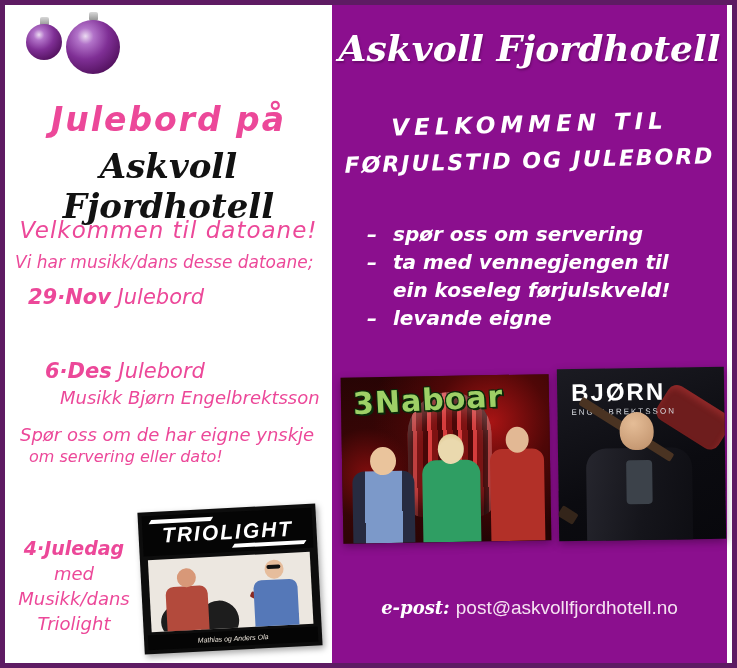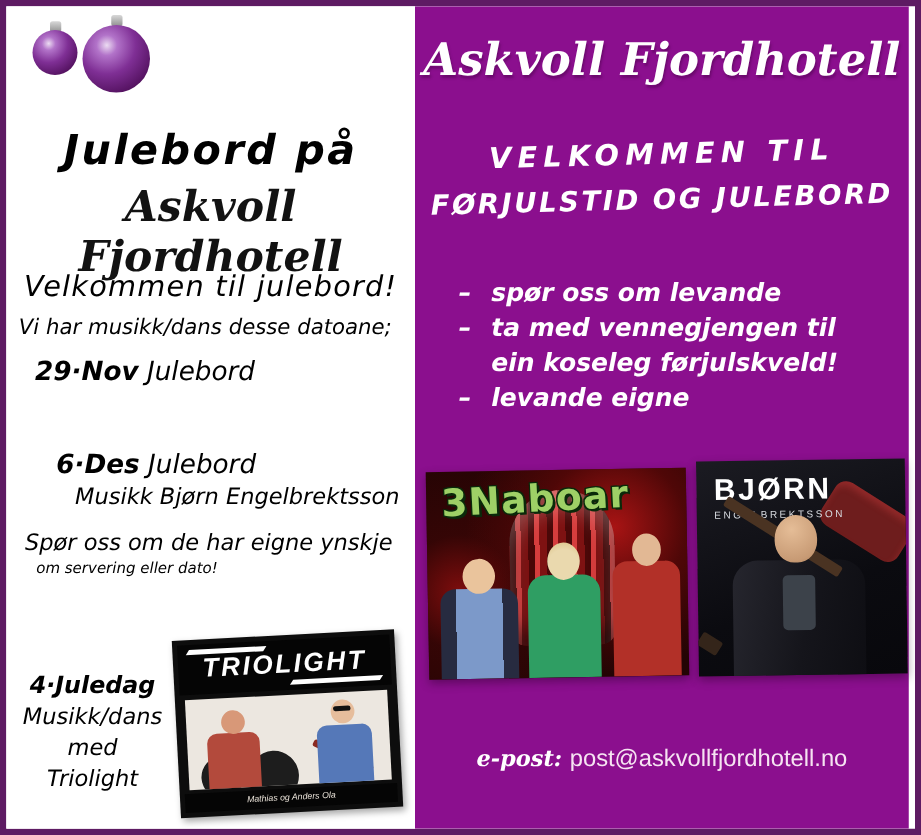--- a/index.html
+++ b/index.html
@@ -3,21 +3,21 @@
 <meta charset="utf-8">
 <style>
   html,body{margin:0;padding:0;background:#ffffff;}
   .flyer{
     position:relative;width:737px;height:668px;box-sizing:border-box;
     border:5px solid #5e1b63;background:#ffffff;overflow:hidden;
     font-family:"DejaVu Sans",sans-serif;
   }
   
   .left-panel{position:absolute;left:0;top:0;width:327px;height:658px;background:#ffffff;}
-  .hand{font-family:"DejaVu Sans",sans-serif;font-style:italic;color:#000000;}
+  .hand{font-family:"DejaVu Sans",sans-serif;font-style:italic;color:#ec4899;}
   .script{font-family:"DejaVu Serif",serif;font-style:italic;font-weight:bold;color:#121212;}
   .ornaments{position:absolute;left:15px;top:5px;width:120px;height:75px;}
   .ball{position:absolute;border-radius:50%;
     background:radial-gradient(circle at 36% 30%, #ecdcf2 0%, #b273c9 16%, #7f2f95 45%, #541260 78%, #3a0a46 100%);}
   .ball.small{left:6px;top:14px;width:36px;height:36px;}
   .ball.big{left:46px;top:10px;width:54px;height:54px;}
   .cap{position:absolute;width:9px;height:9px;background:linear-gradient(#d8d8d8,#8f8f8f);border-radius:2px;}
   .cap.small{left:20px;top:7px;}
   .cap.big{left:69px;top:2px;}
   .l-title1{position:absolute;left:0;top:95px;width:100%;text-align:center;
@@ -25,21 +25,21 @@
   .l-title2{position:absolute;left:0;top:141px;width:100%;text-align:center;font-size:34px;}
   .l-welcome{position:absolute;left:0;top:212px;width:100%;text-align:center;font-size:23px;letter-spacing:1px;}
   .l-sub{position:absolute;left:10px;top:247px;font-size:17px;}
   .ev-line{position:absolute;font-size:21px;}
   .ev-date{font-weight:bold;}
   .ev1{left:23px;top:280px;}
   .ev1m{left:55px;top:308px;font-size:20px;}
   .ev2{left:40px;top:354px;}
   .ev2m{left:55px;top:382px;font-size:18px;}
   .note1{position:absolute;left:15px;top:419px;font-size:18px;font-style:italic;}
-  .note2{position:absolute;left:24px;top:442px;font-size:12px;}
+  .note2{position:absolute;left:24px;top:442px;font-size:16px;}
   .juledag{position:absolute;left:5px;top:531px;width:128px;text-align:center;font-size:18px;line-height:25px;}
   .juledag .jd-date{font-weight:bold;font-size:19px;text-align:center;}
   
   .trio{position:absolute;left:136px;top:503px;width:178px;height:142px;background:#0d0d0d;
     transform:rotate(-3deg);box-shadow:2px 3px 6px rgba(0,0,0,.35);}
   .trio-logo{position:absolute;left:4px;top:4px;right:4px;height:40px;background:#050505;overflow:hidden;}
   .trio-slash{position:absolute;background:#ffffff;transform:skewX(-35deg);}
   .trio-slash.a{left:8px;top:4px;width:62px;height:4px;}
   .trio-slash.b{right:8px;bottom:4px;width:72px;height:4px;}
   .trio-logo-text{position:absolute;left:0;top:8px;width:100%;text-align:center;color:#ffffff;
@@ -113,43 +113,43 @@
     <div class="ornaments">
       <div class="cap small"></div>
       <div class="cap big"></div>
       <div class="ball small"></div>
       <div class="ball big"></div>
     </div>
 
     <div class="hand l-title1">Julebord på</div>
     <div class="script l-title2">Askvoll Fjordhotell</div>
 
-    <div class="hand l-welcome">Velkommen til julebord!</div>
+    <div class="hand l-welcome">Velkommen til datoane!</div>
     <div class="hand l-sub">Vi har musikk/dans desse datoane;</div>
 
     <div class="hand ev-line ev1">
       <span class="ev-date">29·Nov</span>
       <span> </span>
       <span>Julebord</span>
     </div>
 
     <div class="hand ev-line ev2">
       <span class="ev-date">6·Des</span>
       <span> </span>
       <span>Julebord</span>
     </div>
     <div class="hand ev-line ev2m">Musikk Bjørn Engelbrektsson</div>
 
     <div class="hand note1">Spør oss om de har eigne ynskje</div>
     <div class="hand note2">om servering eller dato!</div>
 
     <div class="hand juledag">
       <div class="jd-date">4·Juledag</div>
+      <div>med</div>
       <div>Musikk/dans</div>
-      <div>med</div>
       <div>Triolight</div>
     </div>
 
     <div class="trio">
       <div class="trio-logo">
         <div class="trio-slash a"></div>
         <div class="trio-logo-text">TRIOLIGHT</div>
         <div class="trio-slash b"></div>
       </div>
       <div class="trio-photo">
@@ -169,21 +169,21 @@
   <div class="right-panel">
 
     <div class="r-hotel">Askvoll Fjordhotell</div>
 
     <div class="r-welcome r-w1">VELKOMMEN  TIL</div>
     <div class="r-welcome r-w2">FØRJULSTID OG JULEBORD</div>
 
     <div class="bullets">
       <div class="bullet">
         <span class="dash">–</span>
-        <span class="btxt">spør oss om levande</span>
+        <span class="btxt">spør oss om servering</span>
       </div>
       <div class="bullet">
         <span class="dash">–</span>
         <span class="btxt">ta med vennegjengen til ein koseleg førjulskveld!</span>
       </div>
       <div class="bullet">
         <span class="dash">–</span>
         <span class="btxt">levande eigne</span>
       </div>
     </div>

